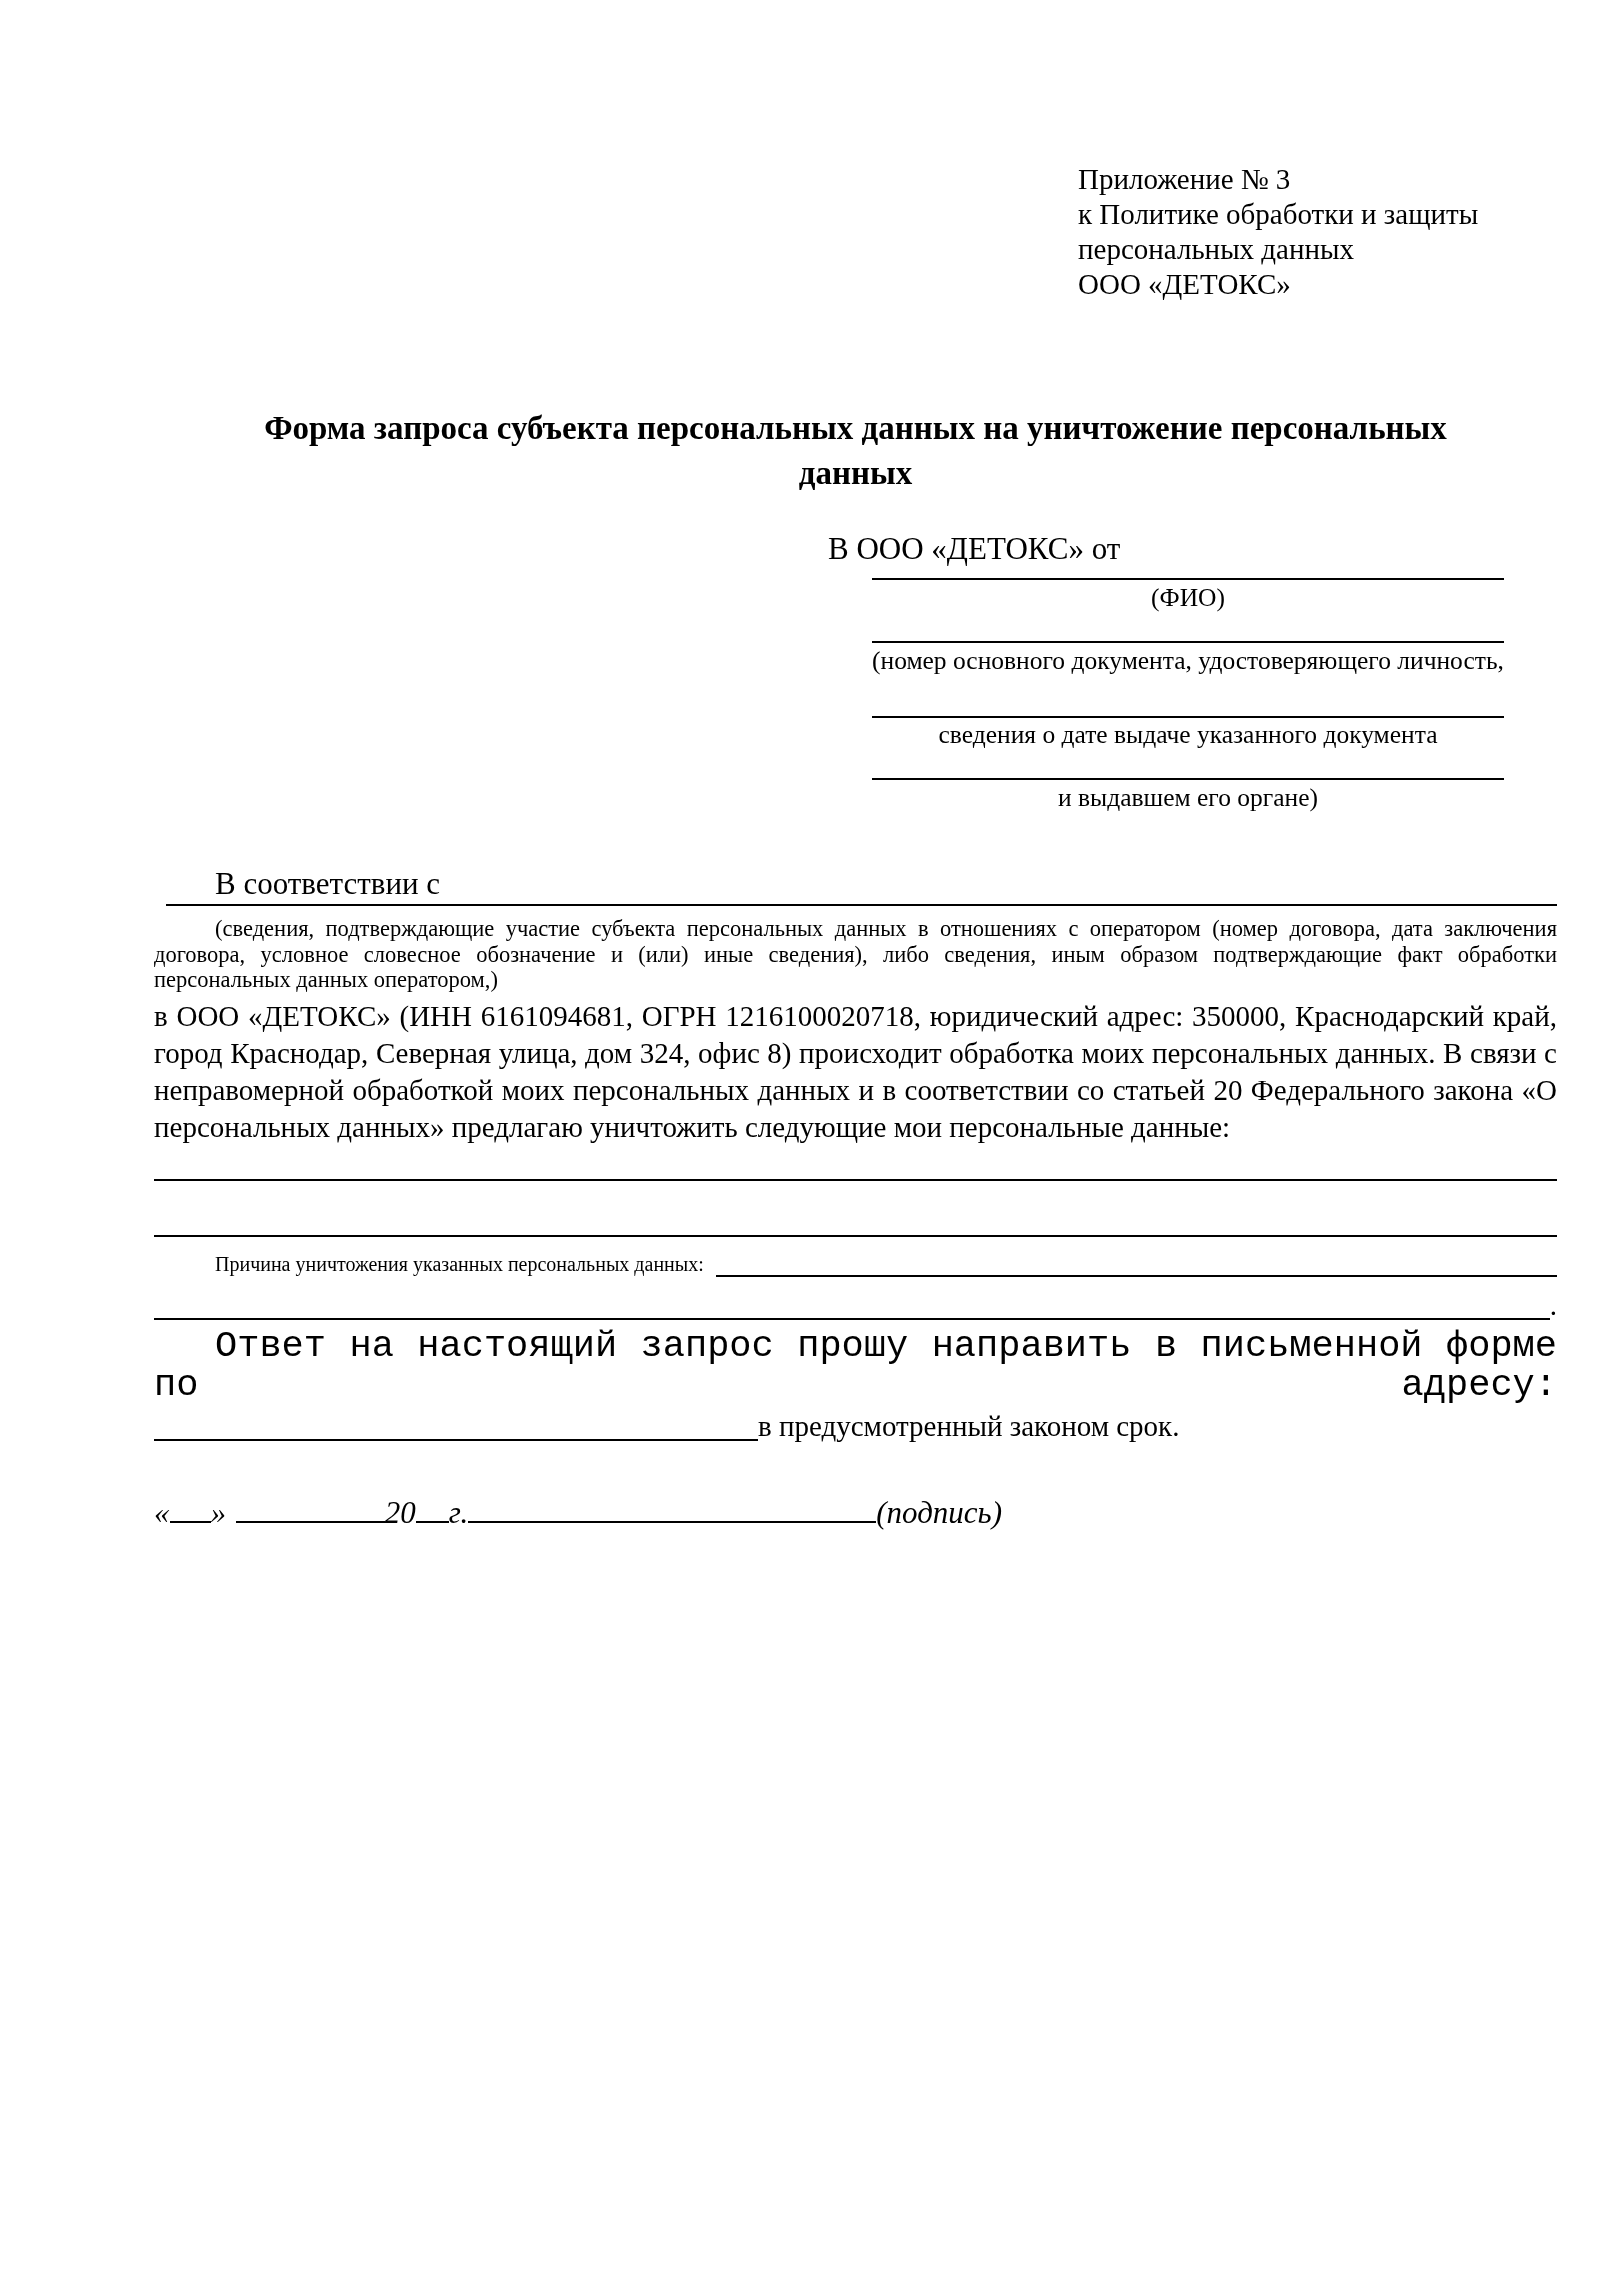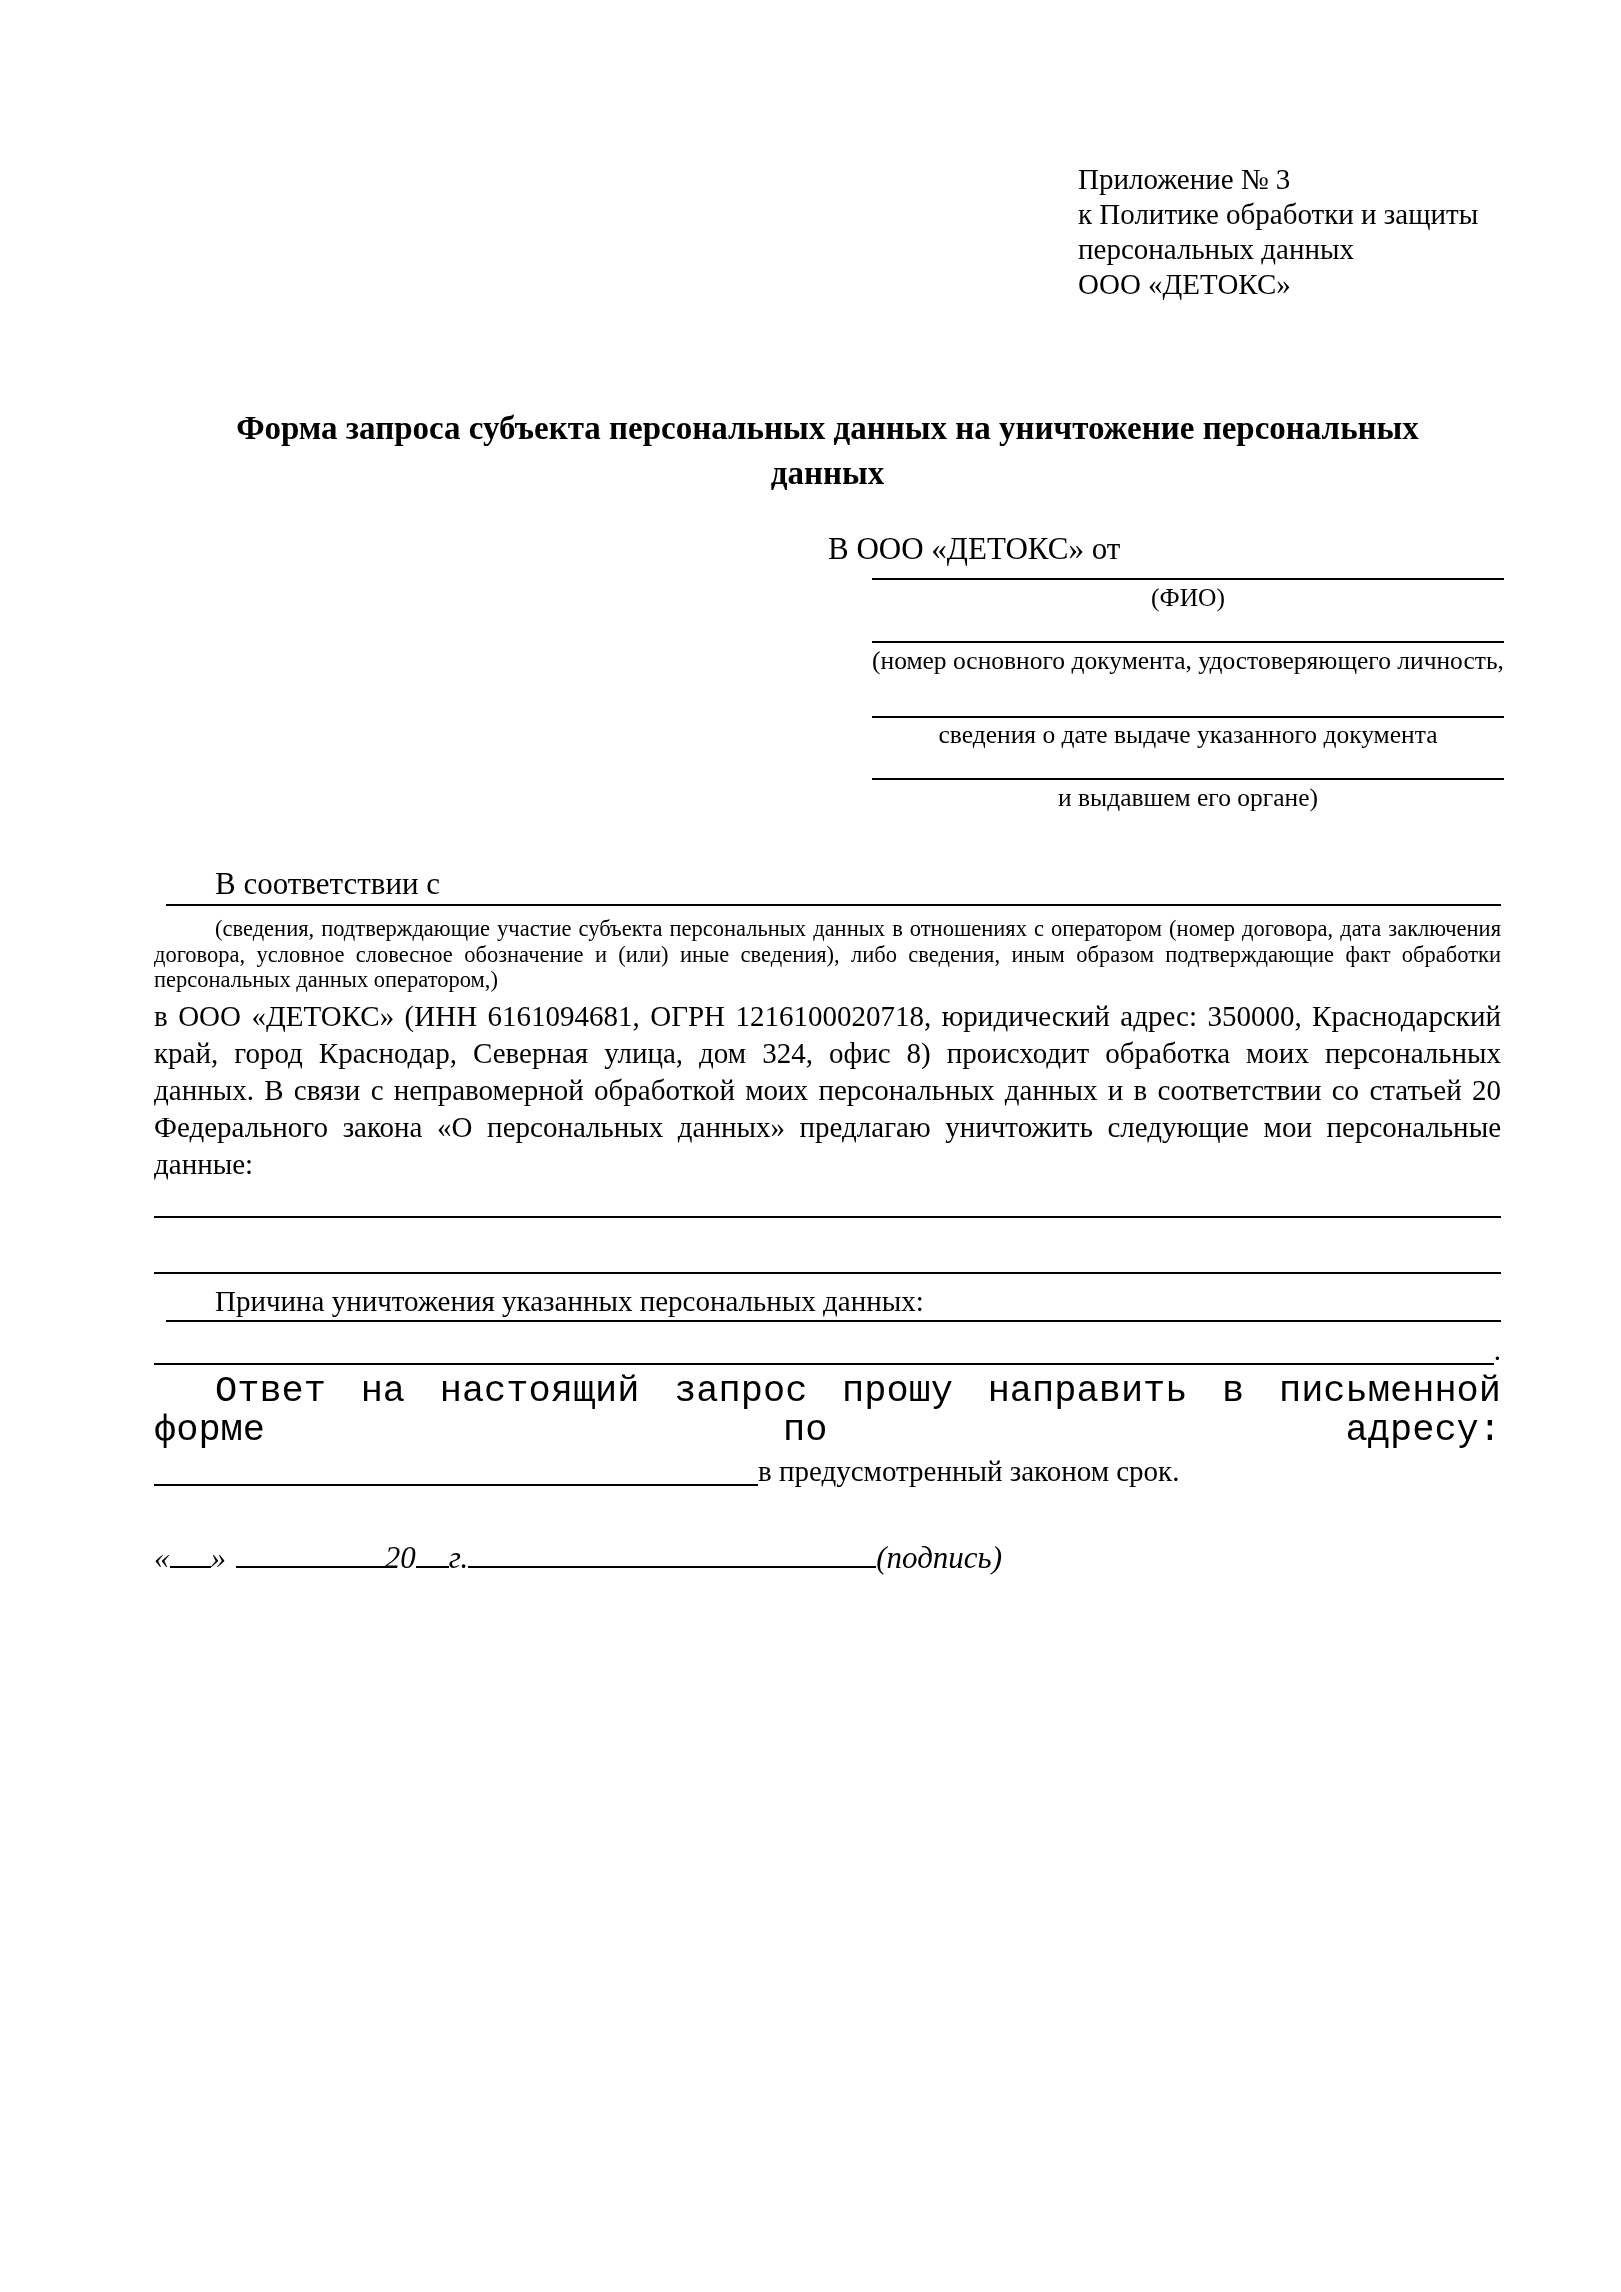--- a/index.html
+++ b/index.html
@@ -4,21 +4,21 @@
 <style>
   html, body { margin: 0; padding: 0; background: #ffffff; }
   .page {
     position: relative;
     width: 1621px;
     height: 2293px;
     box-sizing: border-box;
     background: #ffffff;
     color: #000000;
     font-family: "Liberation Serif", "DejaVu Serif", serif;
-    padding: 162px 120px 0 154px;
+    padding: 162px 64px 0 154px;
     overflow: hidden;
   }
 
   
   .appendix { margin-left: 924px; font-size: 29px; line-height: 35px; }
 
   
   .form-title {
     margin: 104px auto 0 auto;
     max-width: 1235px;
@@ -54,21 +54,21 @@
   }
 
   
   .main-par { margin-top: 4.9px; font-size: 29px; line-height: 37px; text-align: justify; }
 
   
   .blank-line { height: 33px; border-bottom: 2.9px solid #000; }
   .blank-line.tall { height: 54px; }
 
   
-  .reason-row { display: flex; padding-top: 9.8px; font-size: 29px; line-height: 37px; flex-direction: column; }
+  .reason-row { display: flex; padding-top: 9.8px; font-size: 20px; line-height: 37px; }
   .reason-row .label { margin-left: 61px; white-space: nowrap; }
 
   .line-period { display: flex; align-items: flex-end; height: 37px; font-size: 29px; }
   .line-period .fill { flex: 1; border-bottom: 2.9px solid #000; }
   .line-period .dot { line-height: 29px; }
 
   
   .response-1 {
     margin-top: 7px;
     font-size: 37px;

